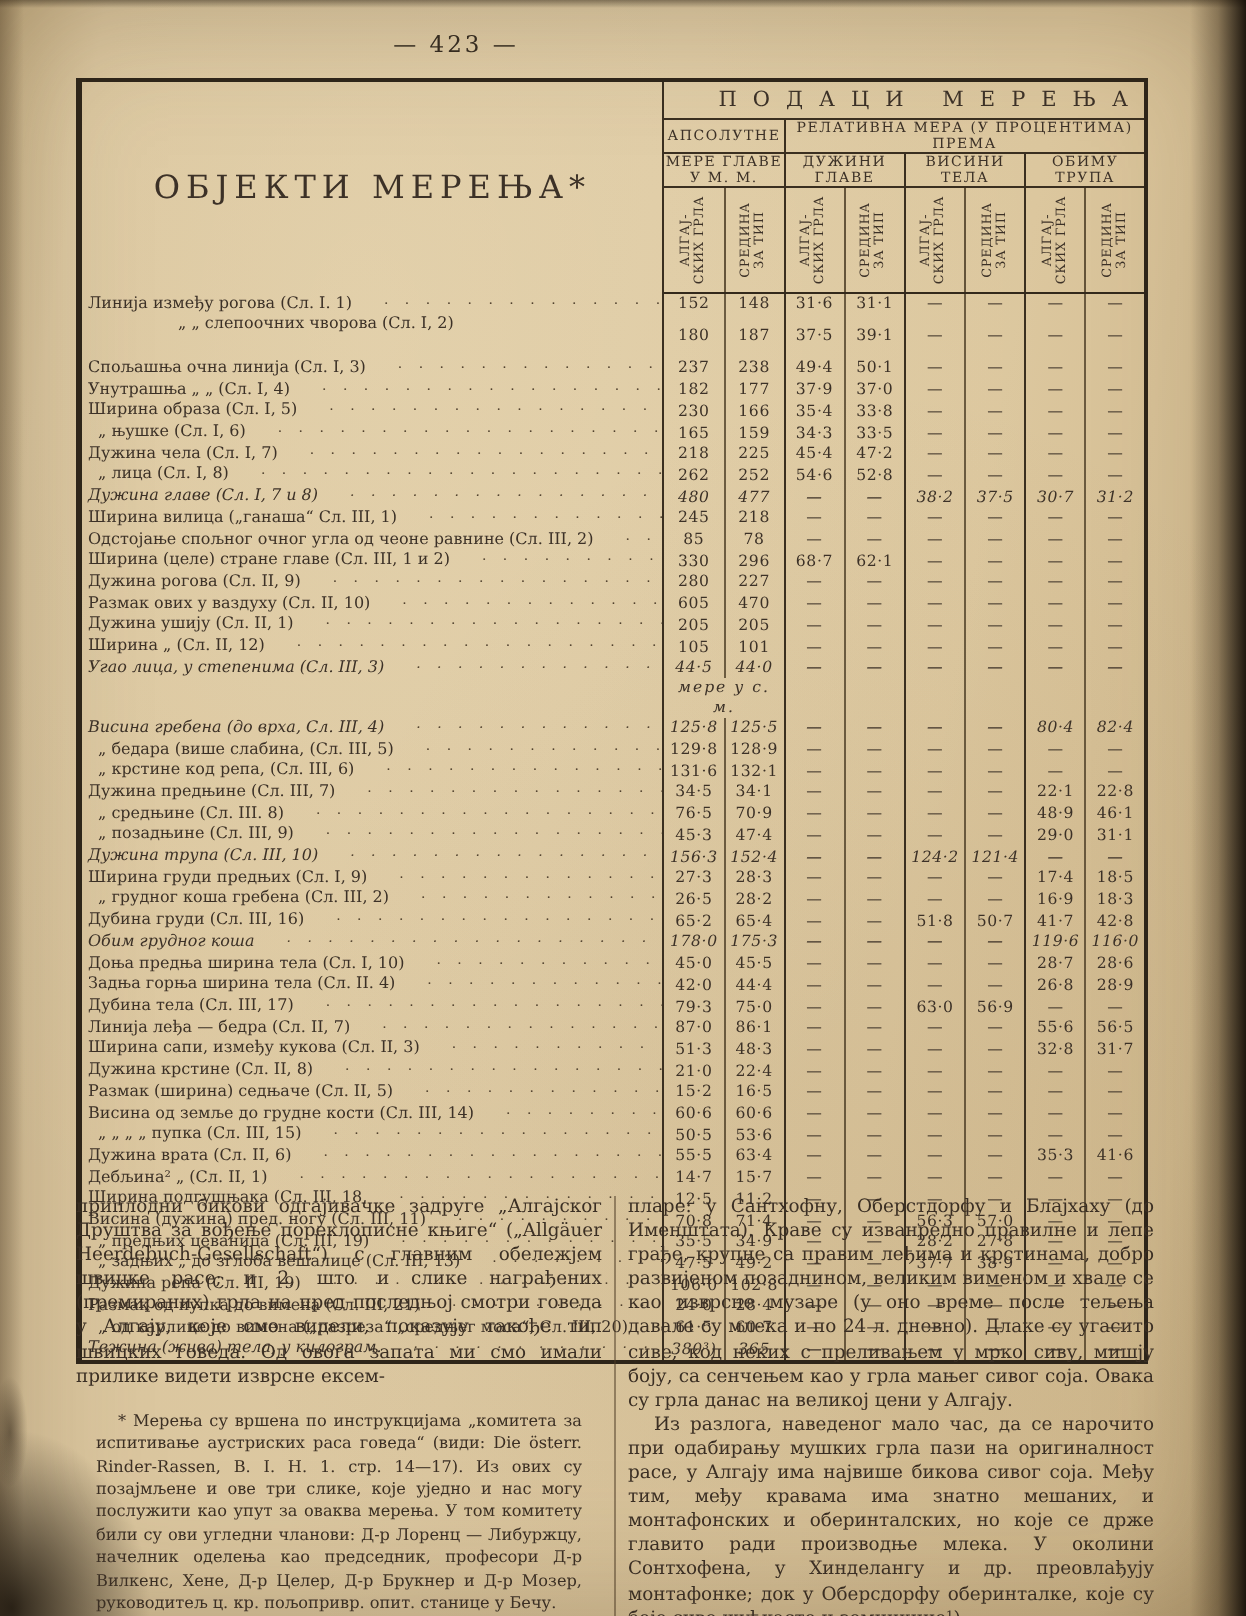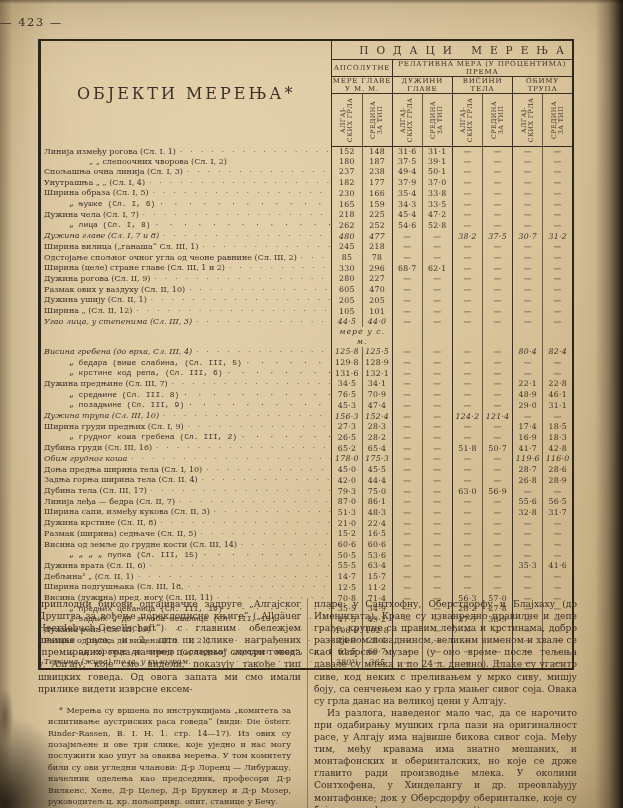--- a/index.html
+++ b/index.html
@@ -16,21 +16,21 @@
     background:linear-gradient(to right, rgba(56,42,24,0), rgba(56,42,24,.40) 50%, rgba(18,12,6,.92));}
   .edge-left{position:absolute;left:0;top:0;width:12px;height:100%;
     background:linear-gradient(to right, rgba(70,52,30,.38), rgba(70,52,30,0));}
   .edge-top{position:absolute;left:0;top:0;width:100%;height:4px;
     background:linear-gradient(to bottom, rgba(40,30,16,.45), rgba(40,30,16,0));}
   .corner-bl{position:absolute;left:-24px;bottom:-26px;width:100px;height:120px;
     background:radial-gradient(ellipse at 30% 75%, rgba(20,14,7,.85), rgba(20,14,7,0) 70%);}
   .stain{position:absolute;left:-4px;top:688px;width:18px;height:56px;border-radius:50%;
     background:radial-gradient(ellipse, rgba(30,20,10,.45), rgba(30,20,10,0) 70%);}
 
-  .page-number{position:absolute; top:15px; left:0; width:456px; 
+  .page-number{position:absolute; top:15px; left:0; width:456px; text-align:center;
     font-size:11.5px; letter-spacing:1.5px; color:#362c20;}
 
   
   .mtable{position:absolute; left:38px; top:39px; width:536px;
     border-collapse:collapse; table-layout:fixed;
     border:2.5px solid #2e2519; border-left-width:3.5px;}
   .mtable th,.mtable td{padding:0; font-weight:normal; color:#3c3127;}
   .lblhead{border-right:1.8px solid #3a2f20; text-align:center;
     font-size:16px; letter-spacing:3px; font-weight:bold; color:#332a1f;}
   .t-title{border-bottom:1.2px solid #3a2f20; text-align:right;
@@ -43,22 +43,22 @@
   .vert .rot{position:absolute; left:50%; top:50%; width:50px;
     transform:translate(-50%,-50%) rotate(-90deg);
     font-size:6.4px; line-height:7.4px; letter-spacing:.4px; text-align:center; color:#3c3127;}
   tbody tr{height:9.7px;}
   tbody td{font-size:8px; line-height:9.7px; vertical-align:middle; overflow:hidden;}
   .lbl{border-right:1.8px solid #3a2f20;}
   .num{text-align:center; letter-spacing:.3px; border-left:1px solid rgba(70,55,32,.75); font-size:7.8px;}
   .sep{border-left:1.8px solid #3a2f20;}
   .dash{color:#5c4d3a;}
   .it{font-style:italic;}
-  .lw{display:flex; align-items:baseline; overflow:hidden; padding-left:3px;}
-  .ind1 .lw{padding-left:28px;font-family:Liberation Mono, monospace;} .ind2 .lw{padding-left:48px;flex-direction:column;}
+  .lw{display:flex; align-items:baseline; overflow:hidden; padding-left:3px;gap:12px;}
+  .ind1 .lw{padding-left:8px;} .ind2 .lw{padding-left:48px;flex-direction:column;}
   .lt{white-space:nowrap; flex:0 0 auto;}
   .ld{flex:1 1 0; overflow:hidden; white-space:nowrap; color:#50412e;
     letter-spacing:3px; font-size:7px; padding-left:4px;}
   .sec{font-style:italic; text-align:center; font-size:7.8px; letter-spacing:1px;}
 
   
   .cols{position:absolute; left:38px; top:598px; width:539px; display:flex; align-items:stretch;}
   .tcol{flex:1 1 0; text-align:justify; font-size:9.2px; line-height:12.1px; color:#3b2f24;}
   .tcol p{margin:0;}
   .p-ind{text-indent:13px;}

